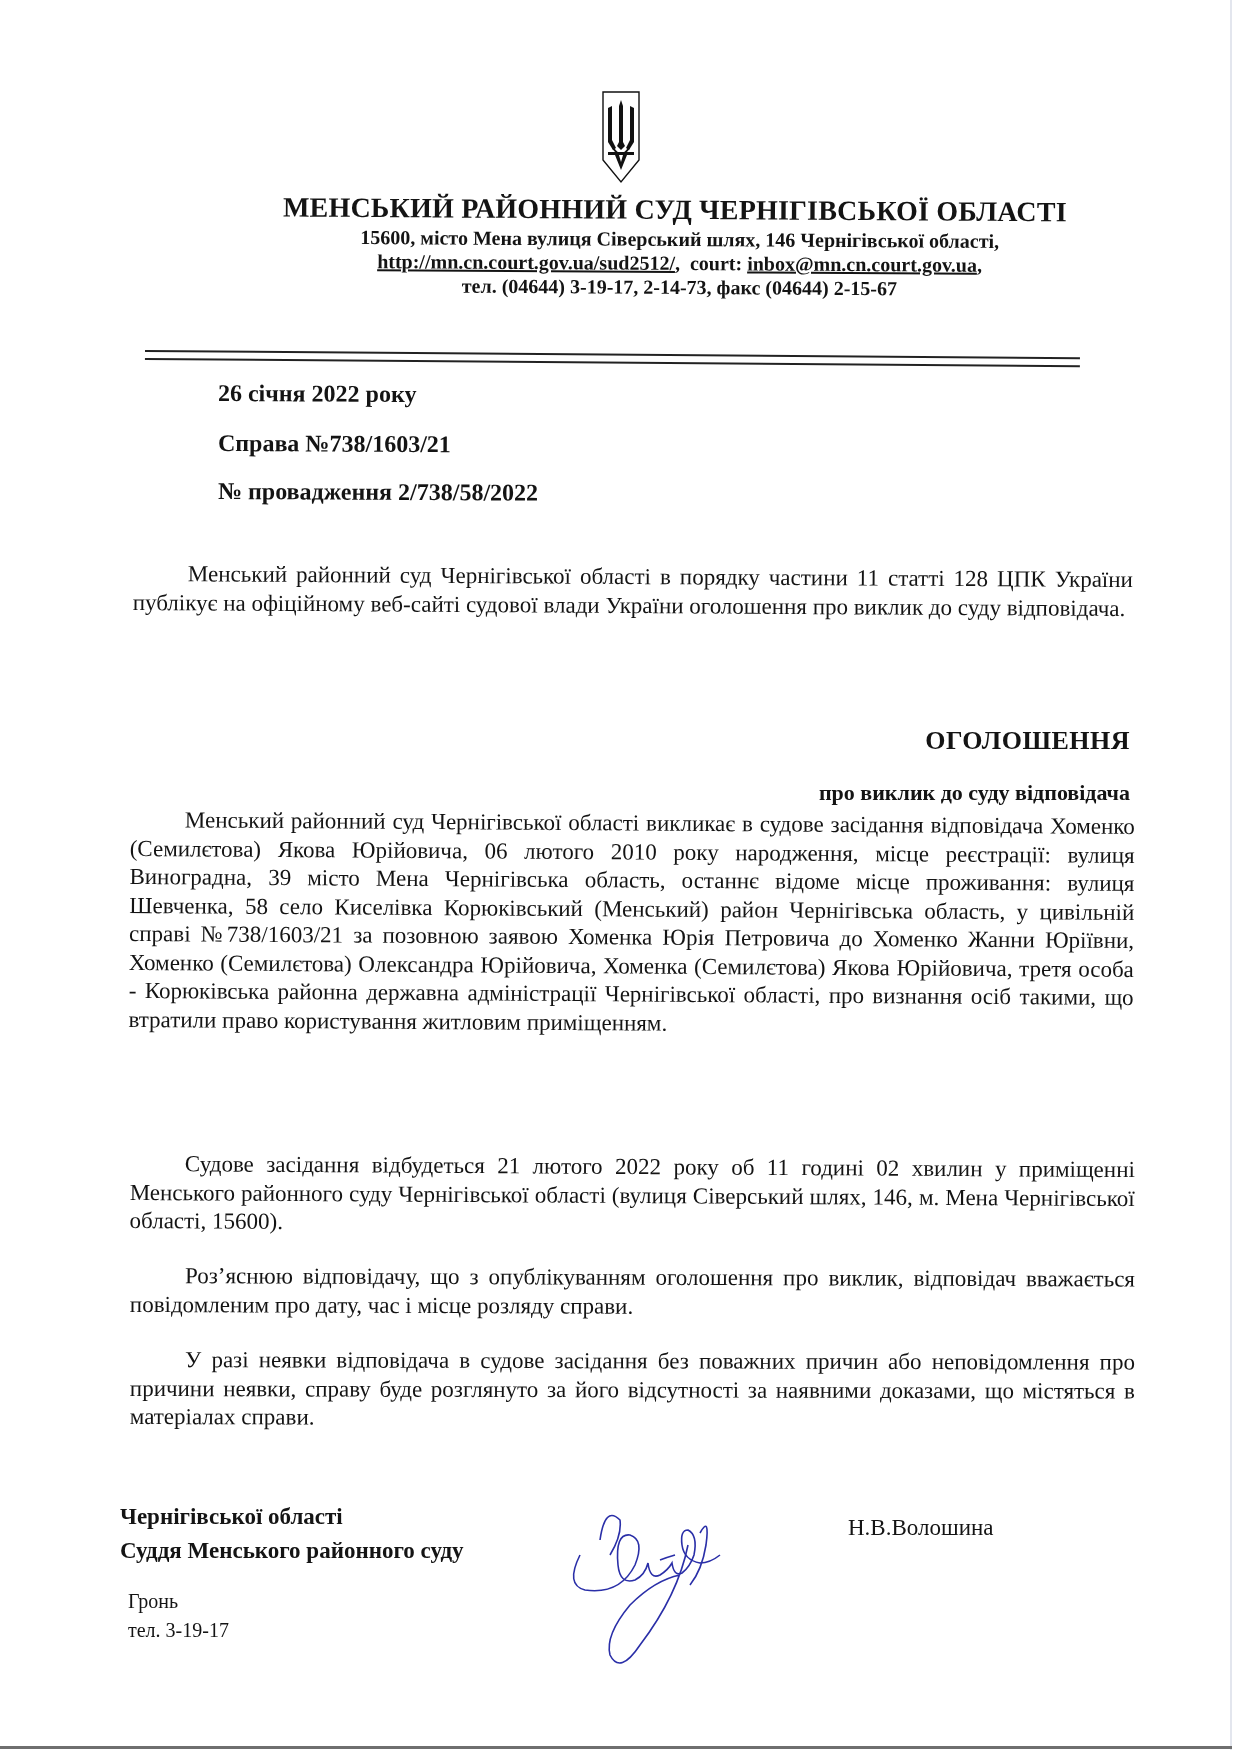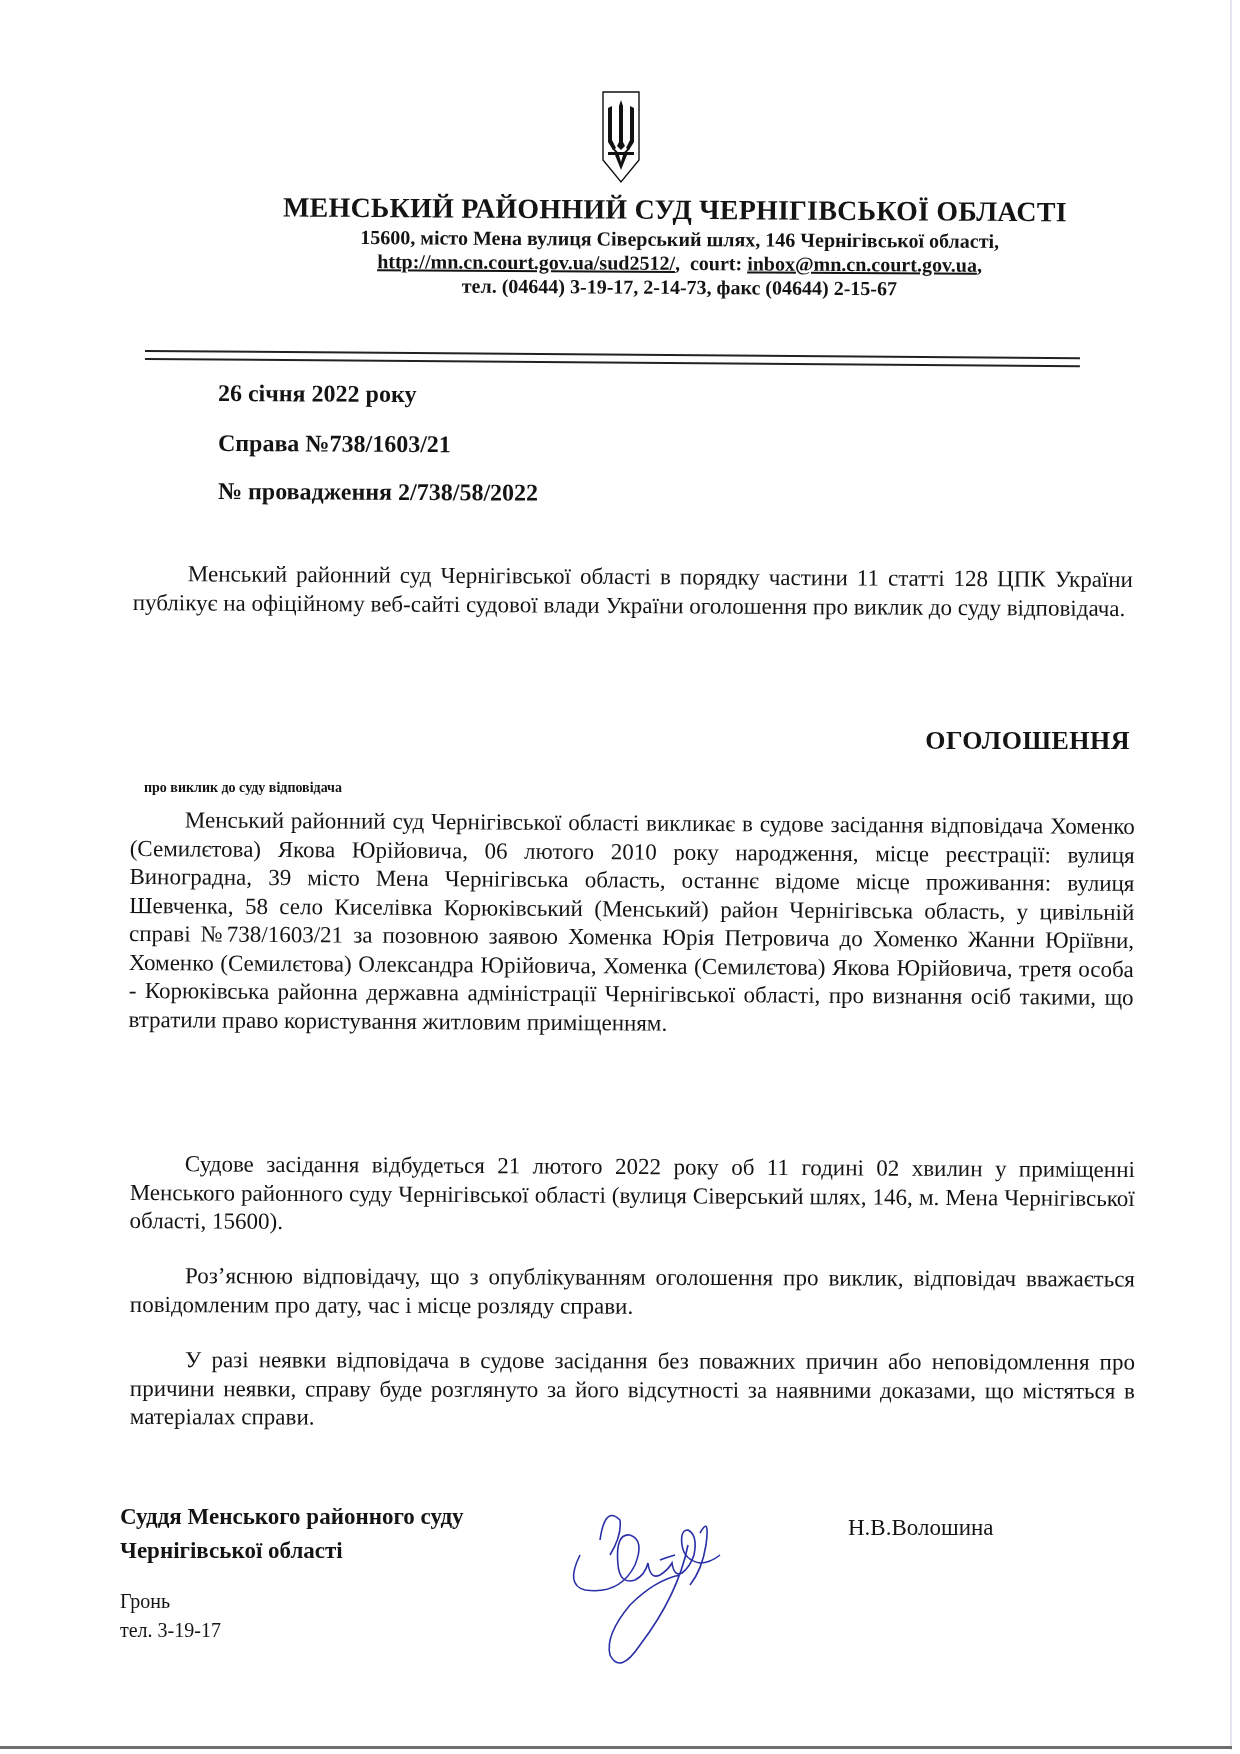--- a/index.html
+++ b/index.html
@@ -23,32 +23,32 @@
     .meta { position: absolute; left: 218px; font-weight: bold; font-size: 24px; transform: rotate(0.3deg); transform-origin: left top; }
     .meta.date { top: 380px; }
     .meta.case { top: 430px; }
     .meta.proc { top: 478px; }
 
     .para { position: absolute; font-size: 23px; line-height: 28.5px; text-align: justify; }
     .para .indent { display: inline-block; width: 55px; }
     .p-intro { left: 133px; top: 560px; width: 1000px; transform: rotate(0.35deg); transform-origin: left top; }
 
     .notice-title { position: absolute; left: 130px; top: 726px; width: 1000px; text-align: right; font-weight: bold; font-size: 26px; letter-spacing: 0.5px; }
-    .notice-sub { position: absolute; left: 144px; top: 780px; width: 1000px; text-align: left; font-weight: bold; font-size: 14px; }
+    .notice-sub { position: absolute; left: 130px; top: 780px; width: 1000px; text-align: right; font-weight: bold; font-size: 22px; }
 
     .p-main { left: 130px; top: 806px; width: 1005px; transform: rotate(0.4deg); transform-origin: left top; }
     .p-hearing { left: 130px; top: 1150px; width: 1005px; transform: rotate(0.35deg); transform-origin: left top; }
     .p-explain { left: 130px; top: 1262px; width: 1005px; transform: rotate(0.2deg); transform-origin: left top; }
     .p-absence { left: 130px; top: 1346px; width: 1005px; transform: rotate(0.15deg); transform-origin: left top; }
 
     .judge-title { position: absolute; left: 120px; top: 1500px; font-weight: bold; font-size: 23px; line-height: 34px; }
     .judge-name { position: absolute; left: 848px; top: 1515px; font-weight: normal; font-size: 23px; }
     .signature { position: absolute; left: 560px; top: 1485px; width: 200px; height: 200px; }
     .signature svg { width: 100%; height: 100%; display: block; }
-    .executor { position: absolute; left: 120px; top: 1587px; font-size: 20px; line-height: 29px; }
+    .executor { position: absolute; left: 128px; top: 1587px; font-size: 20px; line-height: 29px; }
   </style>
 </head>
 <body>
 
 <div class="scan-edge-right"></div>
 <div class="scan-edge-bottom"></div>
 
 <div class="emblem">
   <svg viewBox="0 0 40 95" xmlns="http://www.w3.org/2000/svg">
     <path d="M2 2 H38 V70 L20 92 L2 70 Z" fill="none" stroke="#111" stroke-width="1.4"></path>
@@ -82,22 +82,22 @@
 
 <div class="notice-title">ОГОЛОШЕННЯ</div>
 <div class="notice-sub">про виклик до суду відповідача</div>
 
 <div class="para p-main"><span class="indent"></span><span>Менський районний суд Чернігівської області викликає в судове засідання відповідача Хоменко (Семилєтова) Якова Юрійовича, 06 лютого 2010 року народження,  місце реєстрації: вулиця Виноградна, 39 місто Мена Чернігівська область, останнє відоме місце проживання: вулиця Шевченка, 58 село Киселівка Корюківський (Менський) район Чернігівська область, у цивільній справі №738/1603/21 за позовною заявою Хоменка Юрія Петровича до Хоменко Жанни Юріївни, Хоменко (Семилєтова) Олександра Юрійовича, Хоменка (Семилєтова) Якова Юрійовича, третя особа - Корюківська районна державна адміністрації Чернігівської області, про визнання осіб такими, що втратили право користування житловим приміщенням.</span></div>
 <div class="para p-hearing"><span class="indent"></span><span>Судове засідання відбудеться  21 лютого 2022 року об 11 годині 02 хвилин у приміщенні Менського районного суду Чернігівської області (вулиця Сіверський шлях, 146, м. Мена Чернігівської області, 15600).</span></div>
 <div class="para p-explain"><span class="indent"></span><span>Роз’яснюю відповідачу, що з опублікуванням оголошення про виклик, відповідач  вважається повідомленим про дату, час і місце розляду справи.</span></div>
 <div class="para p-absence"><span class="indent"></span><span>У разі неявки відповідача   в судове засідання без поважних причин або неповідомлення про причини неявки, справу буде розглянуто за його відсутності за наявними доказами, що містяться в матеріалах справи.</span></div>
 
 <div class="judge-title">
+  <div>Чернігівської області</div>
   <div>Суддя Менського районного суду</div>
-  <div>Чернігівської області</div>
 </div>
 
 <div class="signature">
   <svg viewBox="0 0 200 200" xmlns="http://www.w3.org/2000/svg" fill="none" stroke="#2a2fa8" stroke-width="1.6">
     <path d="M20 70 Q5 100 25 105 Q60 110 75 80 Q85 55 70 50 Q55 48 58 80 Q60 100 75 95 Q85 90 88 78 Q90 95 100 90 Q108 85 112 78 Q114 92 122 88 Q130 82 134 70 Q138 50 128 45 Q120 45 122 60 Q124 75 140 78 Q150 78 160 70"></path>
     <path d="M40 55 Q45 20 60 35 Q62 50 50 70"></path>
     <path d="M128 60 Q118 110 80 160 Q60 190 50 170 Q45 150 70 120 Q95 95 120 90"></path>
     <path d="M140 48 Q150 30 146 60 Q142 85 130 100"></path>
     <path d="M100 75 Q108 72 115 70"></path>
   </svg>

